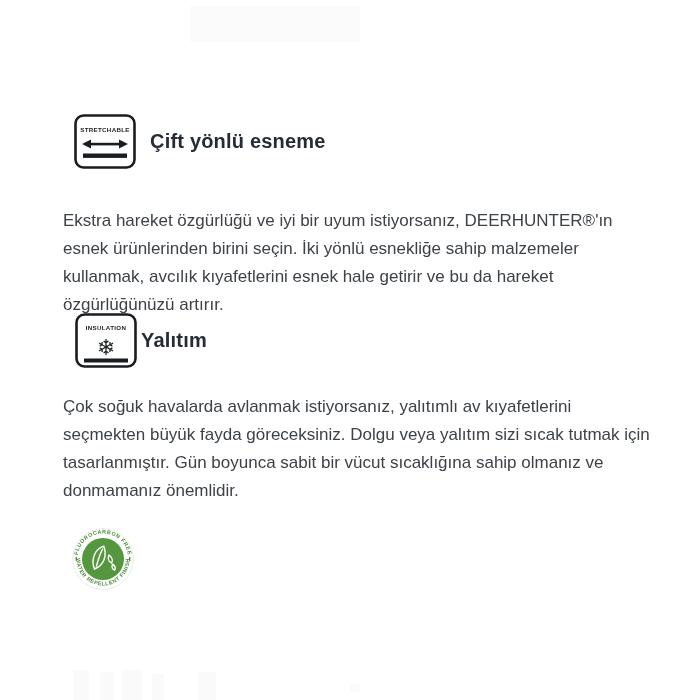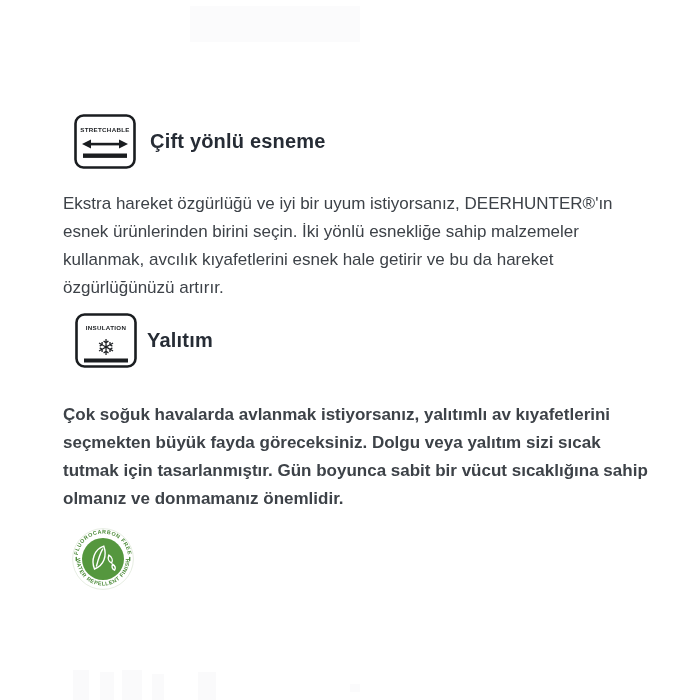--- a/index.html
+++ b/index.html
@@ -19,33 +19,33 @@
   .feature-title {
     font-size:20px;
     font-weight:bold;
     color:#262c35;
     letter-spacing:0.2px;
     white-space:nowrap;
   }
   #row-stretch { left:74px; top:114px; }
   #row-stretch .feature-title { margin-left:14px; }
   #row-insulation { left:75px; top:313px; }
-  #row-insulation .feature-title { margin-left:10px; }
+  #row-insulation .feature-title { margin-left:4px; }
   #row-fluorocarbon { left:72px; top:528px; }
   #row-fluorocarbon .feature-title { margin-left:18px; }
   .para {
     position:absolute;
     left:63px;
     width:590px;
     font-size:17px;
     line-height:28px;
     color:#3d4248;
   }
-  #para-stretch { top:173px; }
-  #para-insulation { top:384px;font-weight:bold; }
+  #para-stretch { top:190px; }
+  #para-insulation { top:376px; }
   
   .ghost { position:absolute; opacity:0.04; pointer-events:none; }
   .ghost .blob { position:absolute; background:#9aa0a6; }
   #ghost-top { left:190px; top:6px; width:170px; height:36px; }
   #ghost-top .blob { left:0; top:0; width:170px; height:36px; }
   #ghost-bottom { left:70px; top:668px; width:400px; height:32px; }
   #ghost-bottom .b1 { left:3px;  top:2px; width:16px; height:30px; }
   #ghost-bottom .b2 { left:30px; top:4px; width:14px; height:28px; }
   #ghost-bottom .b3 { left:52px; top:2px; width:20px; height:30px; }
   #ghost-bottom .b4 { left:82px; top:6px; width:12px; height:26px; }

